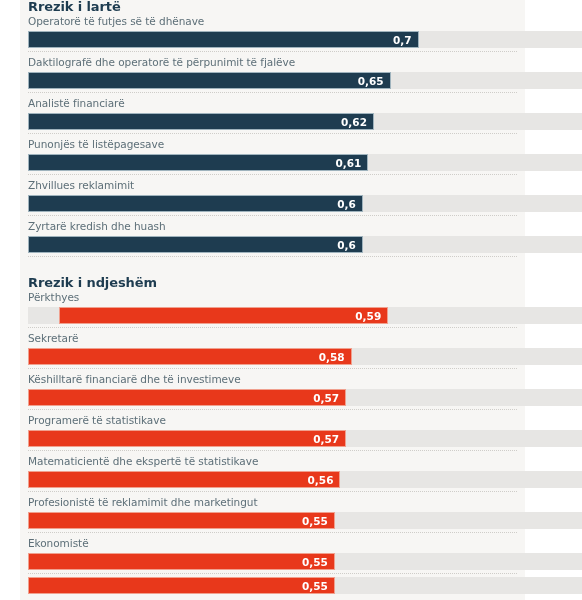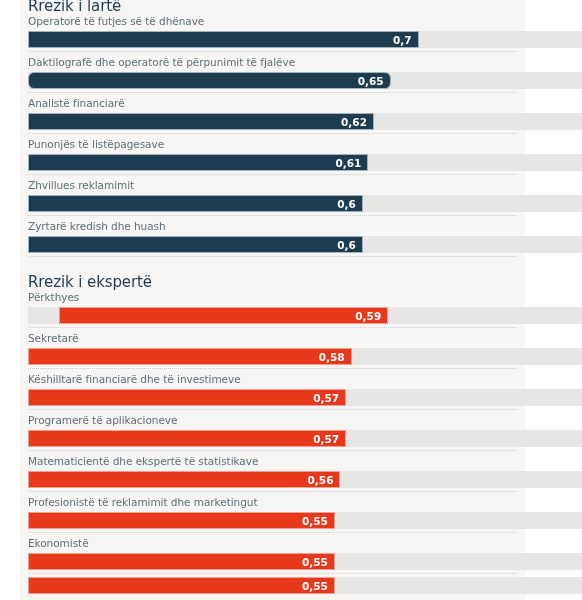--- a/index.html
+++ b/index.html
@@ -18,22 +18,22 @@
     position: absolute;
     left: 20px;
     top: 0;
     width: 505px;
     background: #f7f6f4;
     padding: 0 0 6px 0;
     box-sizing: border-box;
   }
 
   .group-heading {
-    font-size: 15px;
-    font-weight: normal;
+    font-size: 13px;
+    font-weight: bold;
     color: #1e3c50;
     padding: 0 0 1px 8px;
     letter-spacing: -0.1px;
     line-height: 13px;
   }
   .group-heading.spaced {
     padding-top: 16px;
   }
 
   .bar-row {
@@ -98,21 +98,21 @@
       <div class="bar-track">
         <div class="bar-fill high" style="width: 70%;">
           <span class="bar-value">0,7</span>
         </div>
       </div>
     </div>
     <div class="row-sep"></div>
     <div class="bar-row">
       <div class="bar-label">Daktilografë dhe operatorë të përpunimit të fjalëve</div>
       <div class="bar-track">
-        <div class="bar-fill high" style="width: 65%; border-radius: 6px;">
+        <div class="bar-fill high" style="width: 65%;">
           <span class="bar-value">0,65</span>
         </div>
       </div>
     </div>
     <div class="row-sep"></div>
     <div class="bar-row">
       <div class="bar-label">Analistë financiarë</div>
       <div class="bar-track">
         <div class="bar-fill high" style="width: 62%;">
           <span class="bar-value">0,62</span>
@@ -140,21 +140,21 @@
     <div class="row-sep"></div>
     <div class="bar-row">
       <div class="bar-label">Zyrtarë kredish dhe huash</div>
       <div class="bar-track">
         <div class="bar-fill high" style="width: 60%;">
           <span class="bar-value">0,6</span>
         </div>
       </div>
     </div>
     <div class="row-sep"></div>
-    <div class="group-heading spaced">Rrezik i ekspertë</div>
+    <div class="group-heading spaced">Rrezik i ndjeshëm</div>
     <div class="bar-row">
       <div class="bar-label">Përkthyes</div>
       <div class="bar-track">
         <div class="bar-fill sensitive" style="width: 59%; margin-left: 31px;">
           <span class="bar-value">0,59</span>
         </div>
       </div>
     </div>
     <div class="row-sep"></div>
     <div class="bar-row">
@@ -169,21 +169,21 @@
     <div class="bar-row">
       <div class="bar-label">Këshilltarë financiarë dhe të investimeve</div>
       <div class="bar-track">
         <div class="bar-fill sensitive" style="width: 57%;">
           <span class="bar-value">0,57</span>
         </div>
       </div>
     </div>
     <div class="row-sep"></div>
     <div class="bar-row">
-      <div class="bar-label">Programerë të aplikacioneve</div>
+      <div class="bar-label">Programerë të statistikave</div>
       <div class="bar-track">
         <div class="bar-fill sensitive" style="width: 57%;">
           <span class="bar-value">0,57</span>
         </div>
       </div>
     </div>
     <div class="row-sep"></div>
     <div class="bar-row">
       <div class="bar-label">Matematicientë dhe ekspertë të statistikave</div>
       <div class="bar-track">

